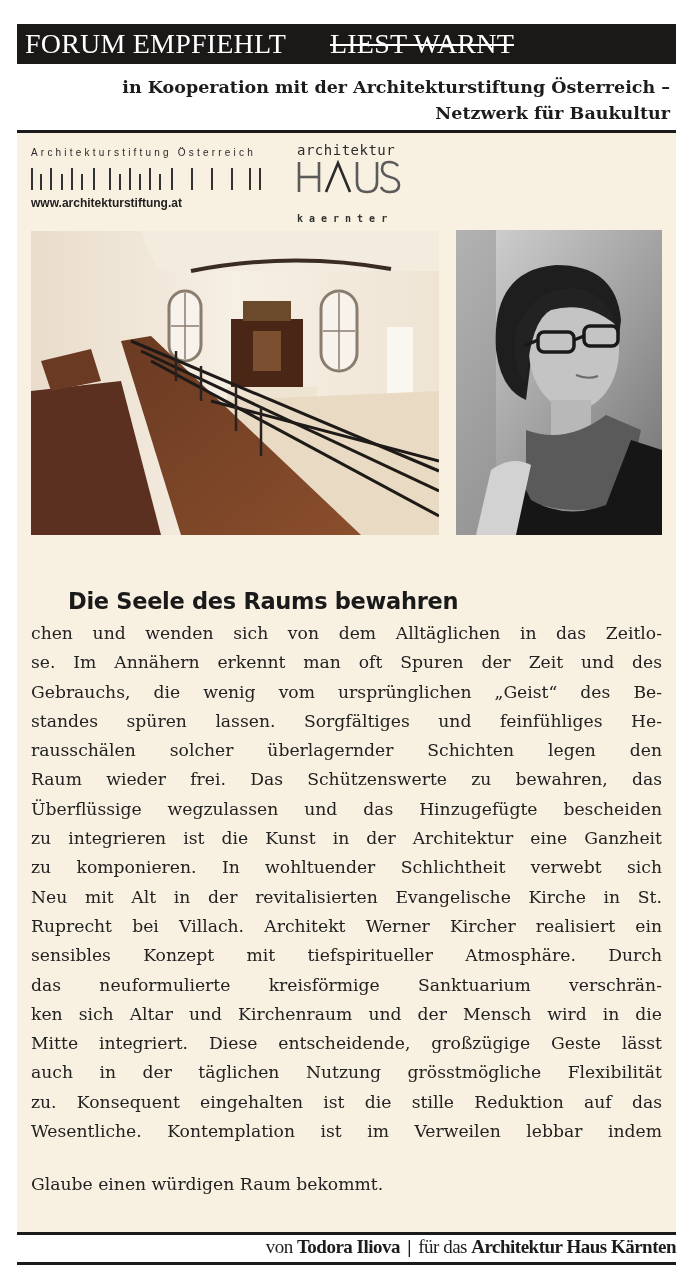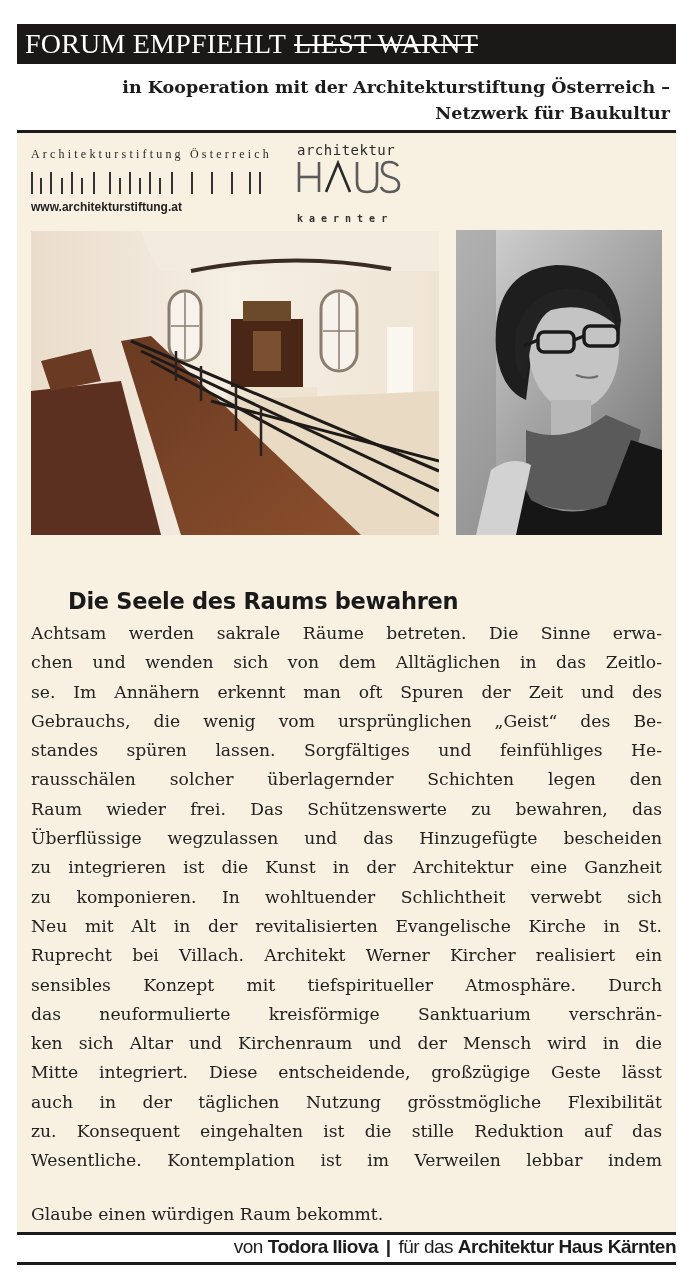--- a/index.html
+++ b/index.html
@@ -1,38 +1,38 @@
 <!DOCTYPE html>
 <html><head>
 <meta charset="utf-8">
 <style>
   html, body { margin: 0; padding: 0; background: #ffffff; }
   body { width: 700px; height: 1281px; position: relative; overflow: hidden; font-family: "DejaVu Serif", serif; color: #1a1a1a; }
-  .header-bar { position: absolute; left: 17px; top: 24px; width: 659px; height: 40px; background: #1b1818; color: #fff; box-sizing: border-box; padding-left: 8px; display: flex; align-items: center; font-family: "Liberation Serif", serif; font-size: 28px; letter-spacing: 0.2px; white-space: nowrap; }
+  .header-bar { position: absolute; left: 17px; top: 24px; width: 659px; height: 40px; background: #1b1818; color: #fff; box-sizing: border-box; padding-left: 8px; display: flex; align-items: center; font-family: "Liberation Serif", serif; font-size: 28px; letter-spacing: 0.2px; white-space: nowrap; gap: 36px; }
   .header-bar .strike { text-decoration: line-through; text-decoration-thickness: 2px; margin-left: 8px; }
   .coop { position: absolute; right: 30px; top: 74px; width: 640px; text-align: right; font-family: "DejaVu Serif", serif; font-weight: bold; font-size: 17.5px; line-height: 26px; color: #1c1c1c; }
   .rule-top { position: absolute; left: 17px; top: 130px; width: 659px; height: 3px; background: #1b1b1b; }
   .panel { position: absolute; left: 17px; top: 133px; width: 659px; height: 1099px; background: #f8f0e0; }
   .logo-stiftung { position: absolute; left: 31px; top: 147px; width: 240px; }
-  .logo-stiftung .ls-name { font-family: Liberation Serif, serif; font-size: 12px; letter-spacing: 3.2px; color: #2a2a2a; white-space: nowrap; }
+  .logo-stiftung .ls-name { font-family: Liberation Sans, sans-serif; font-size: 10px; letter-spacing: 3.2px; color: #2a2a2a; white-space: nowrap; }
   .logo-stiftung .ls-bars { margin-top: 10px; height: 22px; position: relative; }
   .logo-stiftung .ls-bars span { position: absolute; bottom: 0; width: 1.5px; background: #333; }
   .logo-stiftung .ls-url { margin-top: 6px; font-family: Liberation Sans, sans-serif; font-weight: bold; font-size: 12px; color: #222; white-space: nowrap; }
   .logo-haus { position: absolute; left: 297px; top: 142px; width: 110px; text-align: left; }
   .logo-haus .lh-top { font-family: "DejaVu Sans Mono", monospace; font-size: 14px; color: #2b2b2b; letter-spacing: 0.5px; }
   .logo-haus .lh-main { font-family: "DejaVu Sans", sans-serif; font-size: 38px; font-weight: 300; color: #5b5b5b; letter-spacing: 1px; line-height: 38px; margin-top: 2px; }
   .logo-haus .lh-bottom { font-family: "DejaVu Sans Mono", monospace; font-weight: bold; font-size: 10px; letter-spacing: 6px; color: #333; margin-top: 13px; }
   .photo-church { position: absolute; left: 31px; top: 231px; width: 408px; height: 304px; overflow: hidden; background: #efe6d6; }
   .photo-portrait { position: absolute; left: 456px; top: 230px; width: 206px; height: 305px; overflow: hidden; background: #b9b9b9; }
   .headline { position: absolute; left: 31px; top: 588px; font-family: "DejaVu Sans", sans-serif; font-weight: bold; font-size: 22.5px; color: #1a1a1a; letter-spacing: -0.3px; white-space: nowrap; margin-left: 37px; }
   .body-text { position: absolute; left: 31px; top: 619px; width: 631px; font-family: "DejaVu Serif", serif; font-size: 17.2px; line-height: 29.3px; color: #222; }
   .body-text .line { display: block; text-align: justify; text-align-last: justify; white-space: nowrap; height: 29.3px; overflow: visible; }
   .body-text .line.last { text-align-last: left; margin-top: 24px; }
   .rule-footer1 { position: absolute; left: 17px; top: 1232px; width: 659px; height: 3px; background: #1b1b1b; }
-  .footer { position: absolute; right: 24px; top: 1236px; font-family: Liberation Sans, sans-serif; font-size: 19px; color: #1c1c1c; white-space: nowrap; letter-spacing: -0.5px; }
+  .footer { position: absolute; right: 24px; top: 1236px; font-family: Liberation Serif, serif; font-size: 19px; color: #1c1c1c; white-space: nowrap; letter-spacing: -0.5px; }
   .footer .b { font-weight: bold; }
   .footer .sep { font-weight: bold; margin: 0 3px; }
   .rule-footer2 { position: absolute; left: 17px; top: 1262px; width: 659px; height: 3px; background: #1b1b1b; }
 </style>
 </head>
 <body>
 
 <div class="header-bar">
   <span>FORUM EMPFIEHLT</span>
   <span class="strike">LIEST WARNT</span>
@@ -160,21 +160,20 @@
     <rect x="95" y="170" width="40" height="40" fill="#b8b8b8"></rect>
     <path d="M70 200 Q110 215 150 185 L185 200 L170 270 Q120 290 70 270 Z" fill="#5a5a5a"></path>
     <path d="M60 240 L20 305 L206 305 L206 220 L175 210 L150 275 Q110 290 75 270 Z" fill="#161616"></path>
     <path d="M20 305 L35 240 Q55 225 75 235 L60 305 Z" fill="#d2d2d2"></path>
   </svg>
 </div>
 
 <div class="headline">Die Seele des Raums bewahren</div>
 
 <div class="body-text">
-  <span class="line">Achtsam werden sakrale Räume betreten. Die Sinne erwa-</span>
   <span class="line">chen und wenden sich von dem Alltäglichen in das Zeitlo-</span>
   <span class="line">se. Im Annähern erkennt man oft Spuren der Zeit und des</span>
   <span class="line">Gebrauchs, die wenig vom ursprünglichen „Geist“ des Be-</span>
   <span class="line">standes spüren lassen. Sorgfältiges und feinfühliges  He-</span>
   <span class="line">rausschälen solcher überlagernder Schichten legen den</span>
   <span class="line">Raum wieder frei. Das Schützenswerte zu bewahren, das</span>
   <span class="line">Überflüssige wegzulassen und das Hinzugefügte bescheiden</span>
   <span class="line">zu integrieren ist die Kunst in der Architektur eine Ganzheit</span>
   <span class="line">zu komponieren. In wohltuender Schlichtheit verwebt sich</span>
   <span class="line">Neu mit Alt in der revitalisierten Evangelische Kirche in St.</span>

